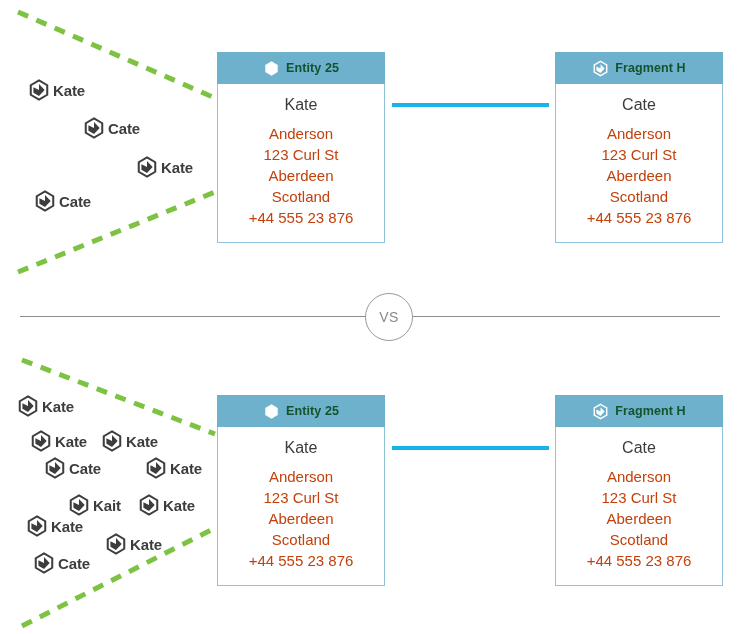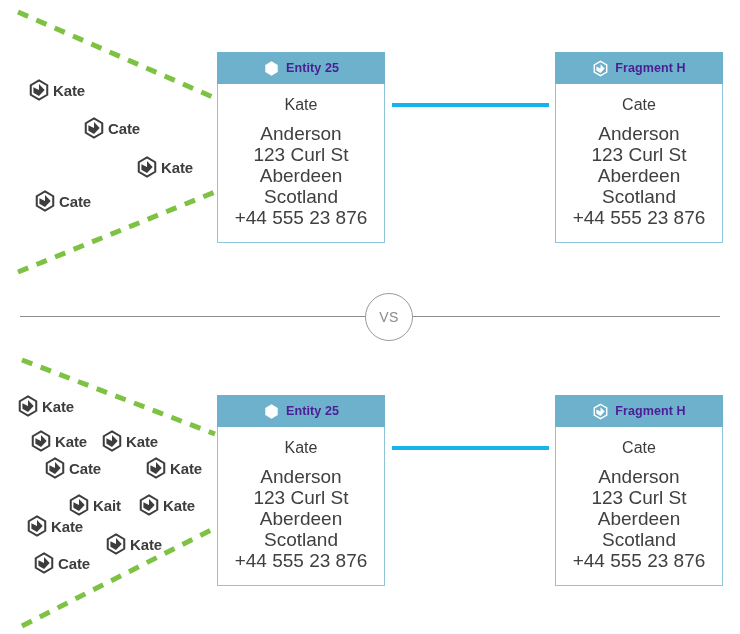--- a/index.html
+++ b/index.html
@@ -65,38 +65,38 @@
     height: 32px;
     background: #6db1cc;
     display: flex;
     align-items: center;
     justify-content: center;
     margin: 0 -1px;
   }
   .card-head .hex-head { width: 17px; height: 17px; flex: 0 0 17px; }
   .card-head .hex-head svg { display: block; width: 17px; height: 17px; }
   .card-head .head-title {
-    color: #4c1d95;
+    color: #14532d;
     font-size: 12.5px;
     font-weight: bold;
     margin-left: 6px;
     letter-spacing: 0.1px;
   }
   .card-body {
     padding: 12px 6px 14px 6px;
     text-align: center;
   }
   .card-name {
     font-size: 16px;
     color: #3c3c3c;
     margin-bottom: 9px;
   }
   .card-line {
-    font-size: 19px;
-    color: #404040;
+    font-size: 15px;
+    color: #c2410c;
     line-height: 21px;
   }
 
   
   .connector {
     position: absolute;
     height: 4px;
     background: #17b4ec;
   }
 

